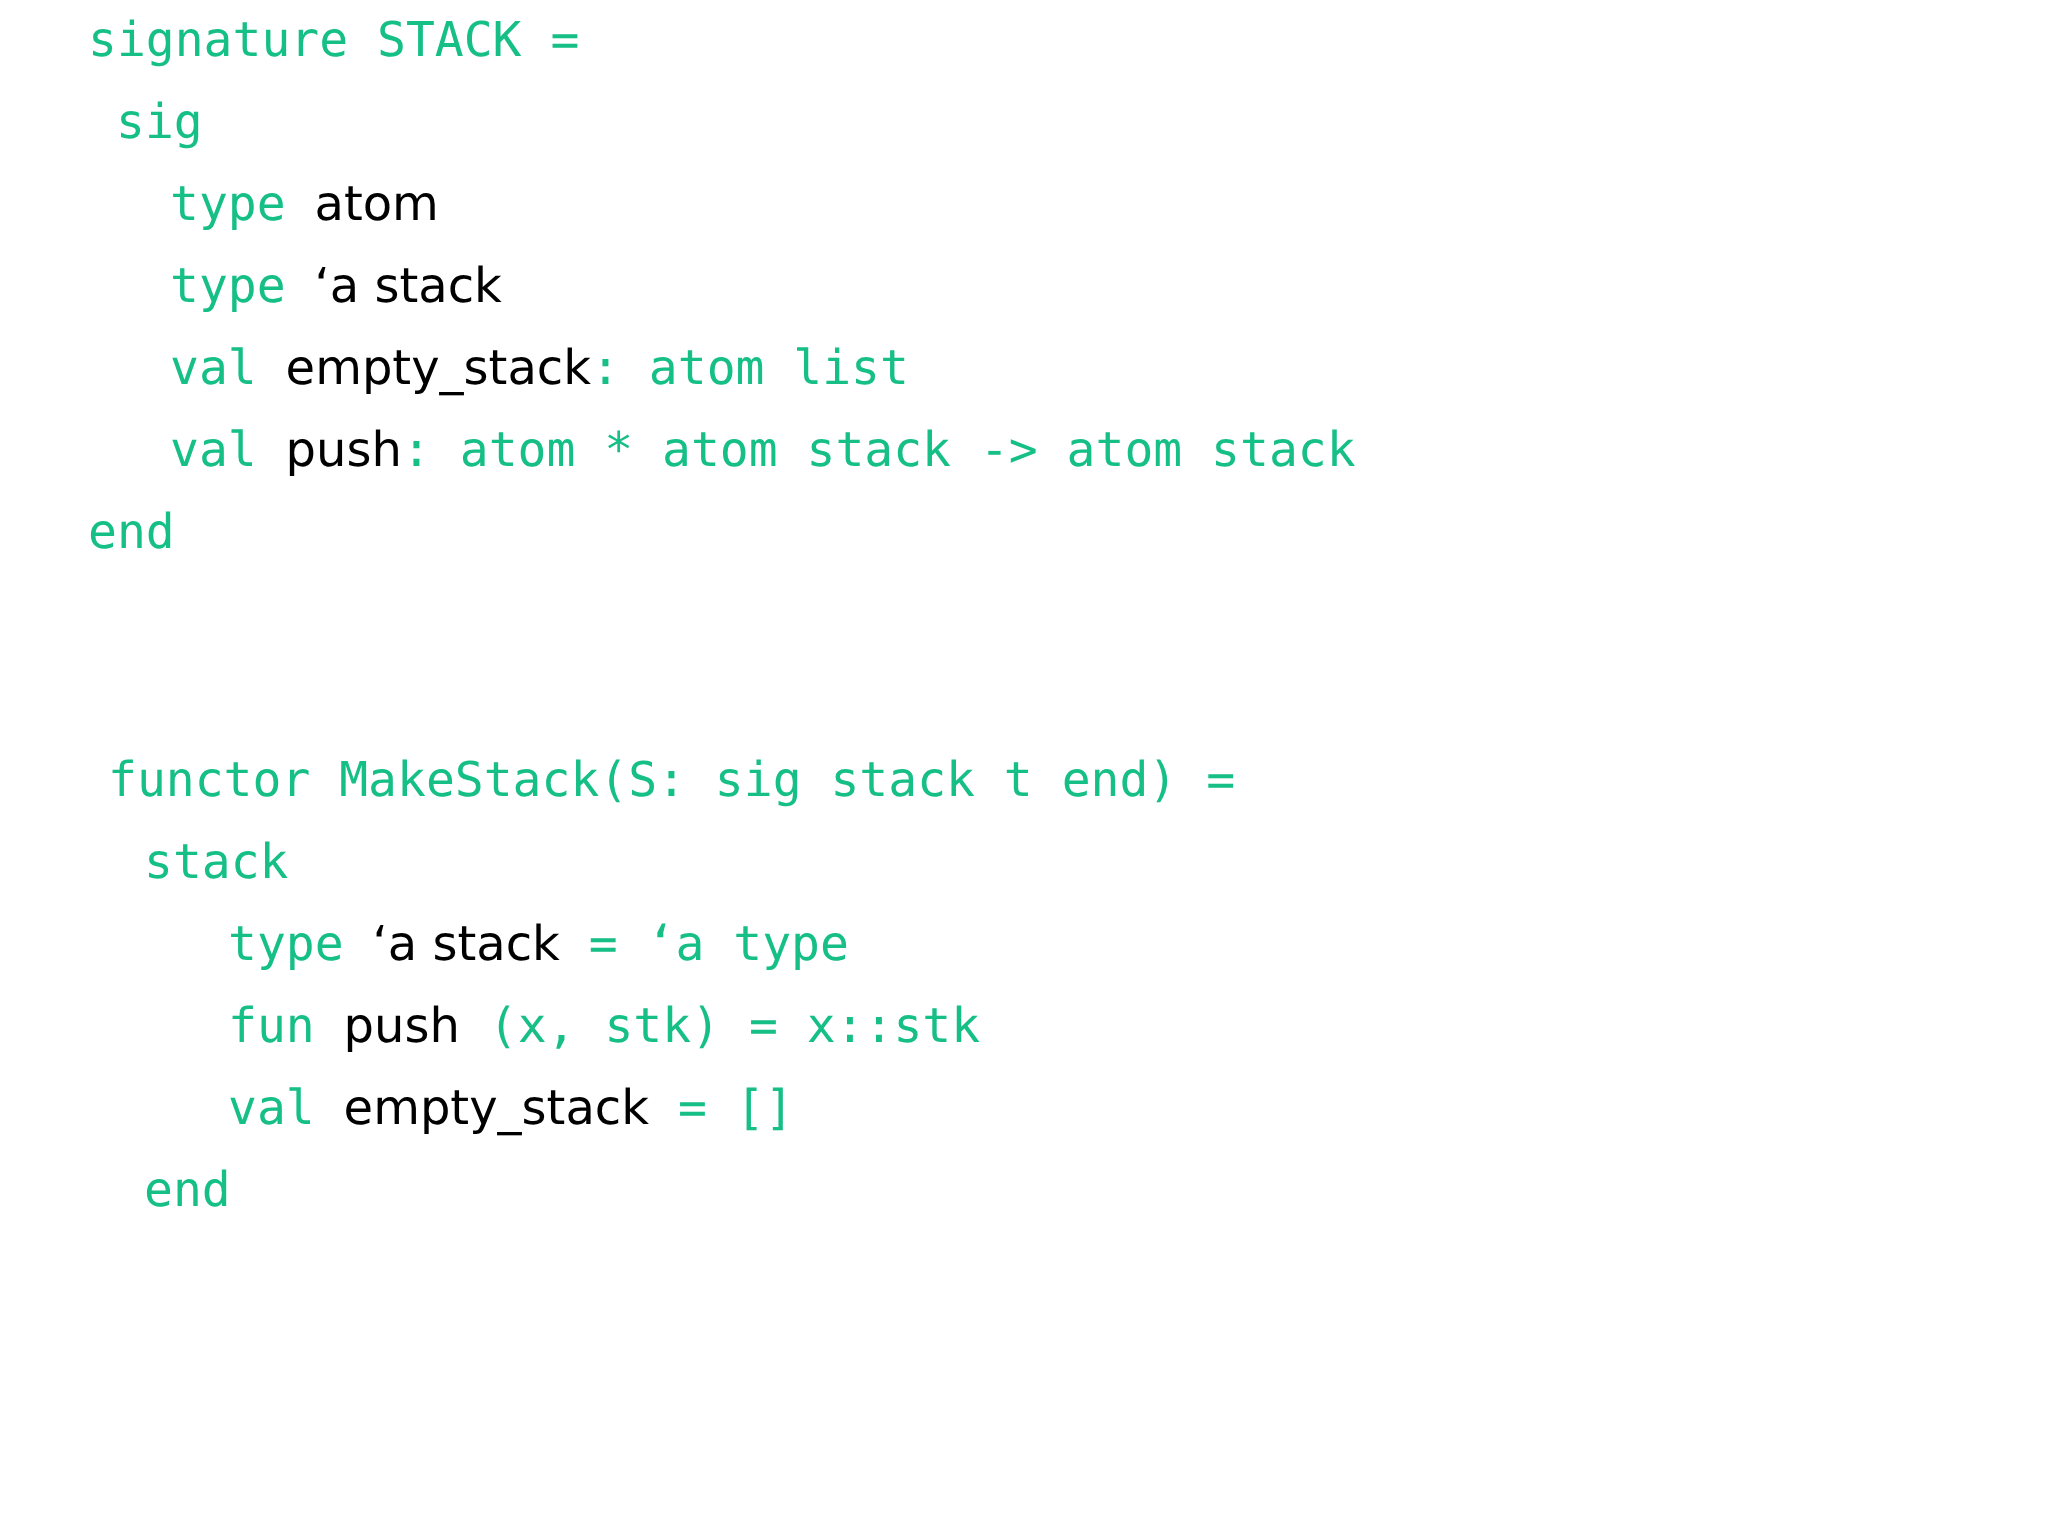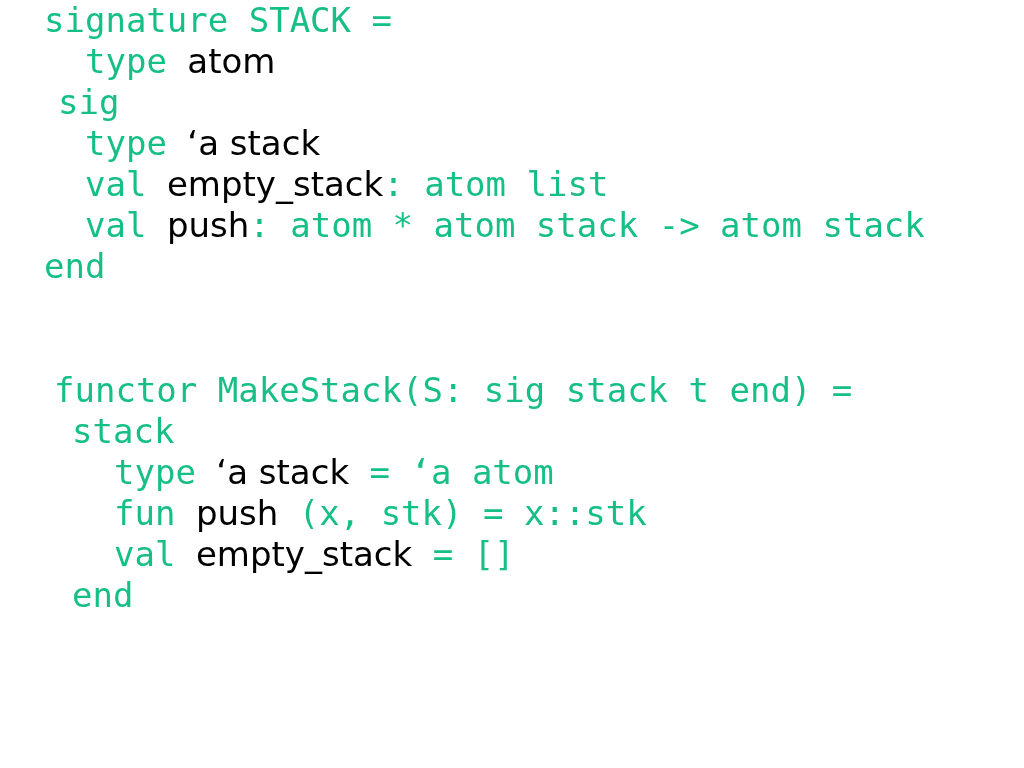--- a/index.html
+++ b/index.html
@@ -25,21 +25,21 @@
     left: 0;
     width: 1024px;
   }
   #block-signature { top: 0px; }
   #block-functor  { top: 370px; }
 
   .code-line {
     height: 41px;
     line-height: 41px;
     white-space: pre;
-    font-size: 34px;
+    font-size: 24px;
     letter-spacing: 0px;
   }
   
   .kw {
     color: #16bf86;
     font-family: "DejaVu Sans Mono", monospace;
   }
   
   .id {
     color: #000000;
@@ -52,30 +52,30 @@
     font-family: "DejaVu Sans Mono", monospace;
   }
 </style>
 </head>
 <body style="background: rgb(255, 255, 255);">
 
 <div id="slide">
 
   <div class="code-block" id="block-signature">
       <div class="code-line"><span class="ind" id="" style="width: 44px;"> </span><span class="kw">signature STACK =</span></div>
+      <div class="code-line"><span class="ind" id="" style="width: 58px;"> </span><span class="kw">sig</span></div>
       <div class="code-line"><span class="ind" id="" style="width: 85px;"> </span><span class="kw">type </span><span class="id">atom</span></div>
-      <div class="code-line"><span class="ind" id="" style="width: 58px;"> </span><span class="kw">sig</span></div>
       <div class="code-line"><span class="ind" id="" style="width: 85px;"> </span><span class="kw">type </span><span class="id">‘a stack</span></div>
       <div class="code-line"><span class="ind" id="" style="width: 85px;"> </span><span class="kw">val </span><span class="id">empty_stack</span><span class="kw">: atom list</span></div>
       <div class="code-line"><span class="ind" id="" style="width: 85px;"> </span><span class="kw">val </span><span class="id">push</span><span class="kw">: atom * atom stack -&gt; atom stack</span></div>
       <div class="code-line"><span class="ind" id="" style="width: 44px;"> </span><span class="kw">end</span></div>
     </div>
 
   <div class="code-block" id="block-functor">
       <div class="code-line"><span class="ind" id="" style="width: 54px;"> </span><span class="kw">functor MakeStack(S: sig stack t end) =</span></div>
       <div class="code-line"><span class="ind" id="" style="width: 72px;"> </span><span class="kw">stack</span></div>
-      <div class="code-line"><span class="ind" id="" style="width: 114px;"> </span><span class="kw">type </span><span class="id">‘a stack</span><span class="kw"> = ‘a atom</span></div>
+      <div class="code-line"><span class="ind" id="" style="width: 114px;"> </span><span class="kw">type </span><span class="id">‘a stack</span><span class="kw"> = ‘a type</span></div>
       <div class="code-line"><span class="ind" id="" style="width: 114px;"> </span><span class="kw">fun </span><span class="id">push</span><span class="kw"> (x, stk) = x::stk</span></div>
       <div class="code-line"><span class="ind" id="" style="width: 114px;"> </span><span class="kw">val </span><span class="id">empty_stack</span><span class="kw"> = []</span></div>
       <div class="code-line"><span class="ind" id="" style="width: 72px;"> </span><span class="kw">end</span></div>
     </div>
 
 </div>
 
 </body></html>

